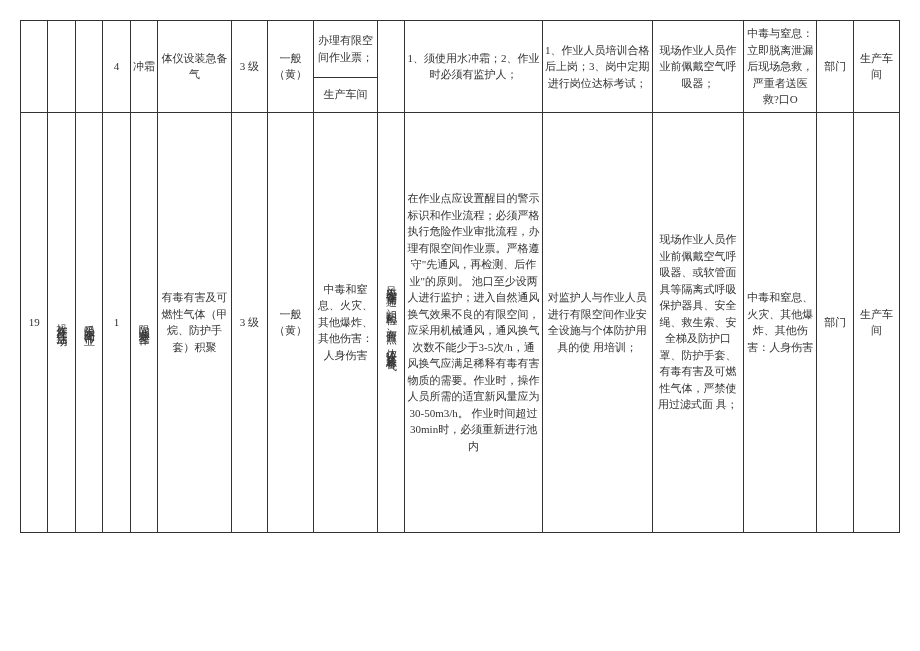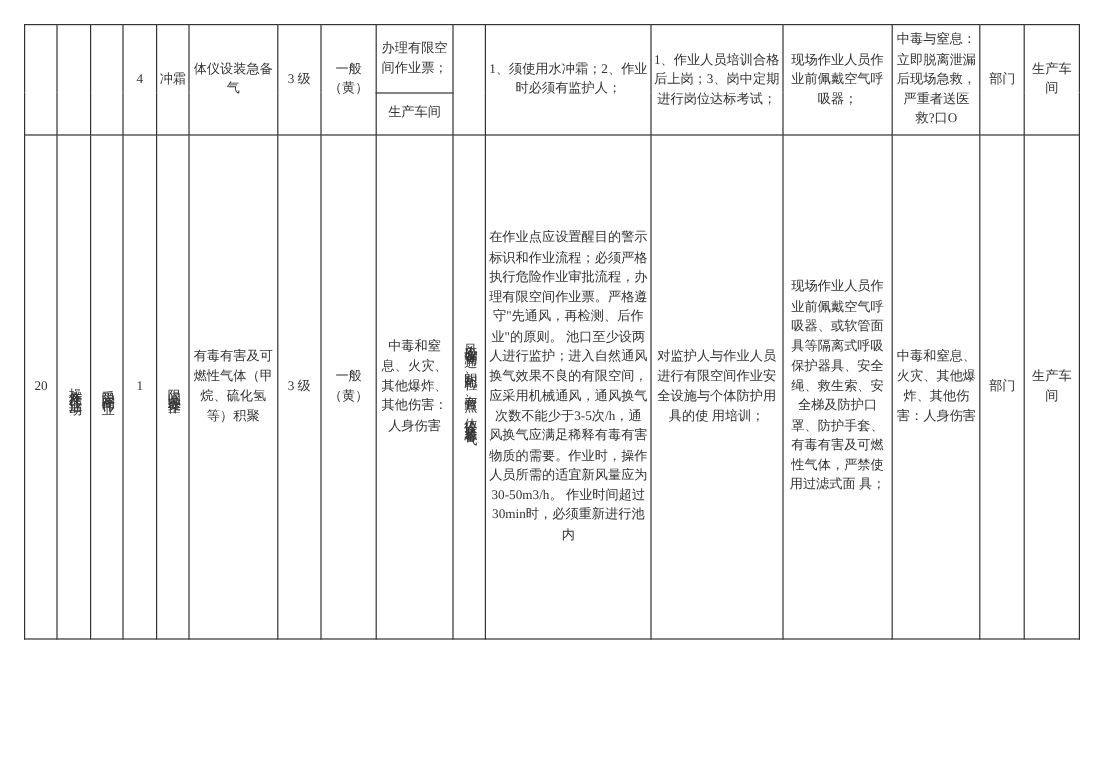--- a/index.html
+++ b/index.html
@@ -75,32 +75,32 @@
 后现场急救，严重者送医救?口O</td>
     <td rowspan="2">部门</td>
     <td rowspan="2">生产车间</td>
   </tr>
 
   <tr>
     <td>生产车间</td>
   </tr>
 
   <tr style="height:420px">
-    <td>20</td>
+    <td>19</td>
     <td>
           <div class="vtext">操作及作业活动</div>
         </td>
     <td>
           <div class="vtext">受限空间作业</div>
         </td>
     <td>1</td>
     <td>
           <div class="vtext">限间业受空作</div>
         </td>
-    <td>有毒有害及可燃性气体（甲烷、硫化氢等）积聚</td>
+    <td>有毒有害及可燃性气体（甲烷、防护手套）积聚</td>
     <td>3 级</td>
     <td>一般（黄）</td>
     <td>中毒和窒息、火灾、其他爆炸、其他伤害：人身伤害</td>
     <td>
           <div class="vtext">风应设备测通、明配检、有置照、体仪设装急备气、</div>
         </td>
     <td class="left-align">在作业点应设置醒目的警示标识和作业流程；必须严格执行危险作业审批流程，办理有限空间作业票。严格遵守"先通风，再检测、后作业"的原则。
 池口至少设两人进行监护；进入自然通风换气效果不良的有限空间，应采用机械通风，通风换气次数不能少于3-5次/h，通风换气应满足稀释有毒有害物质的需要。作业时，操作人员所需的适宜新风量应为30-50m3/h。
 作业时间超过30min时，必须重新进行池内</td>
     <td class="left-align">对监护人与作业人员进行有限空间作业安全设施与个体防护用具的使

